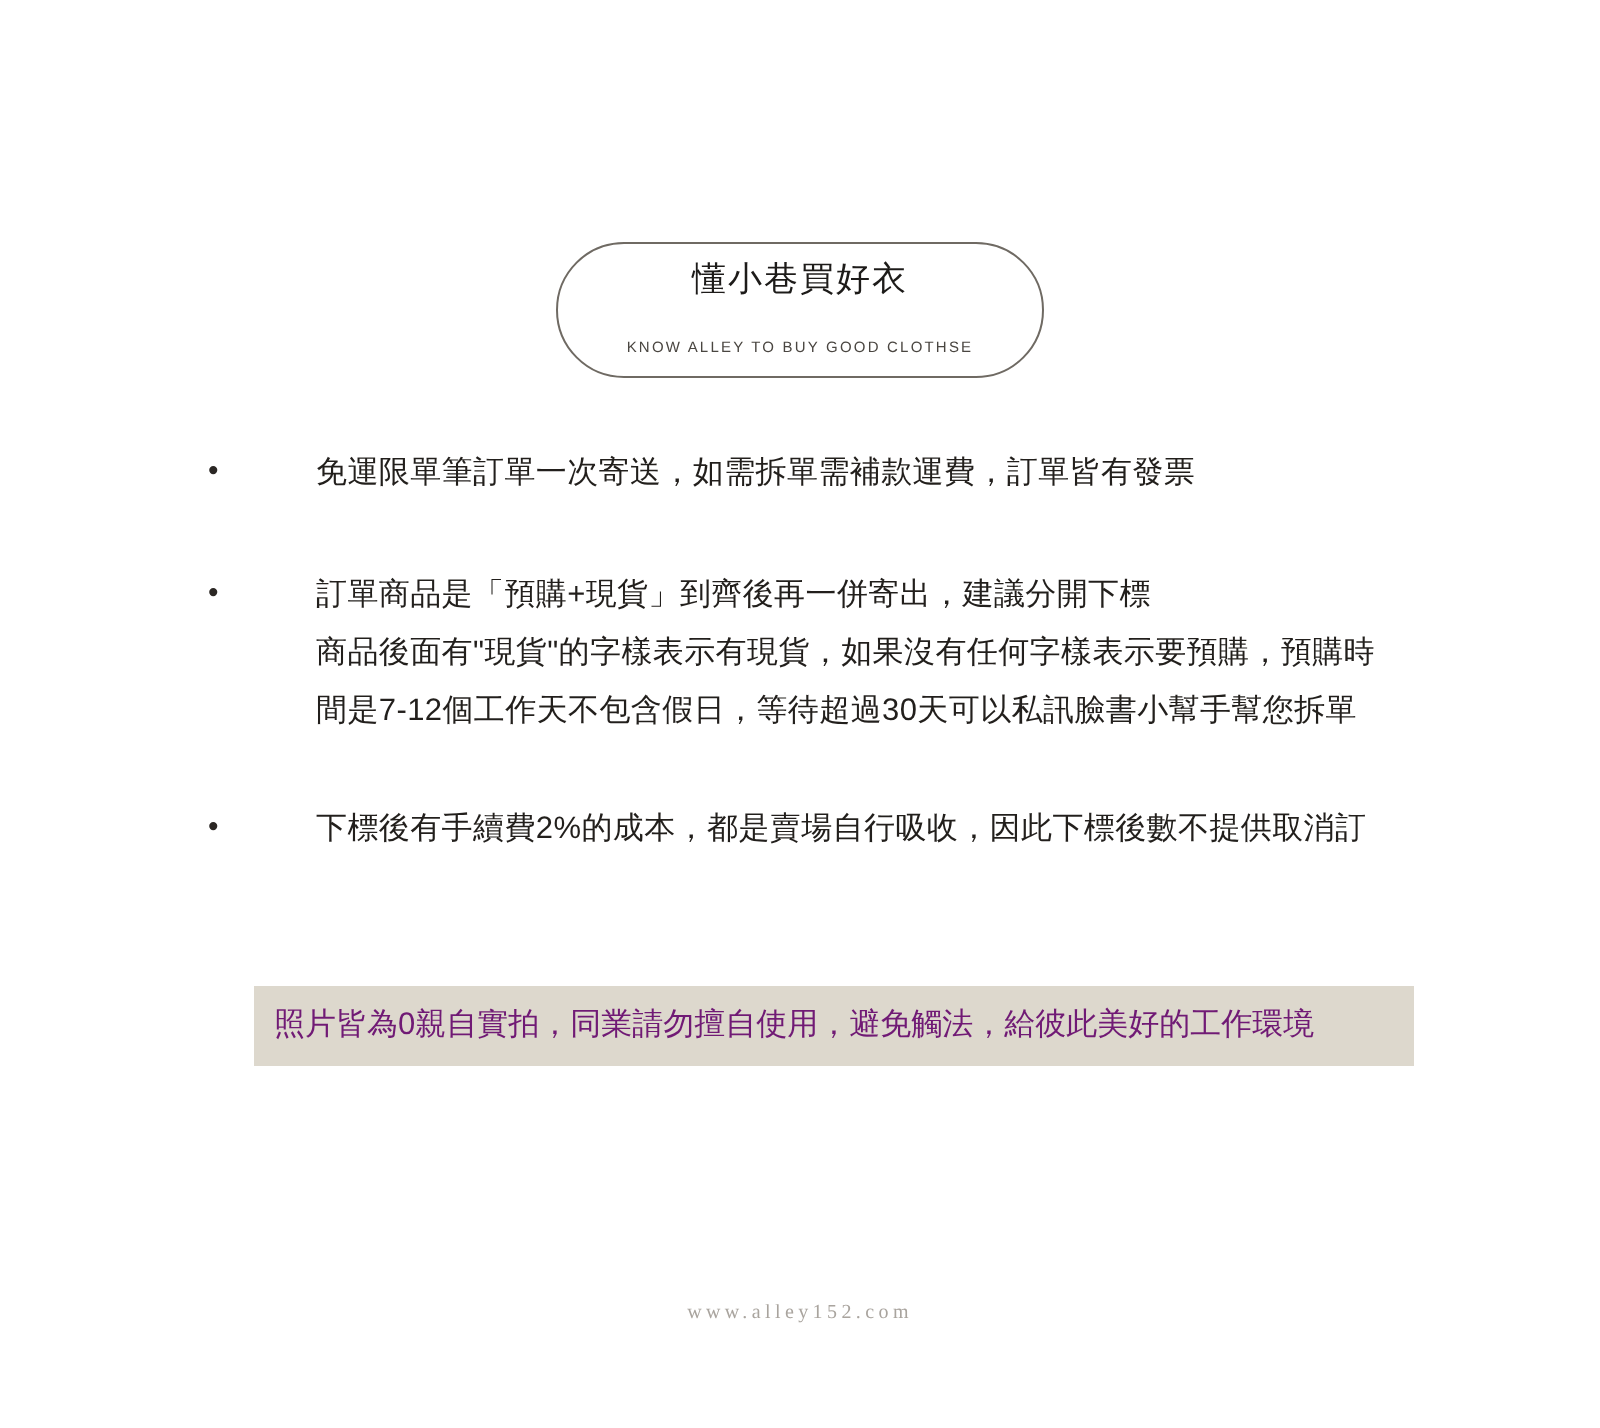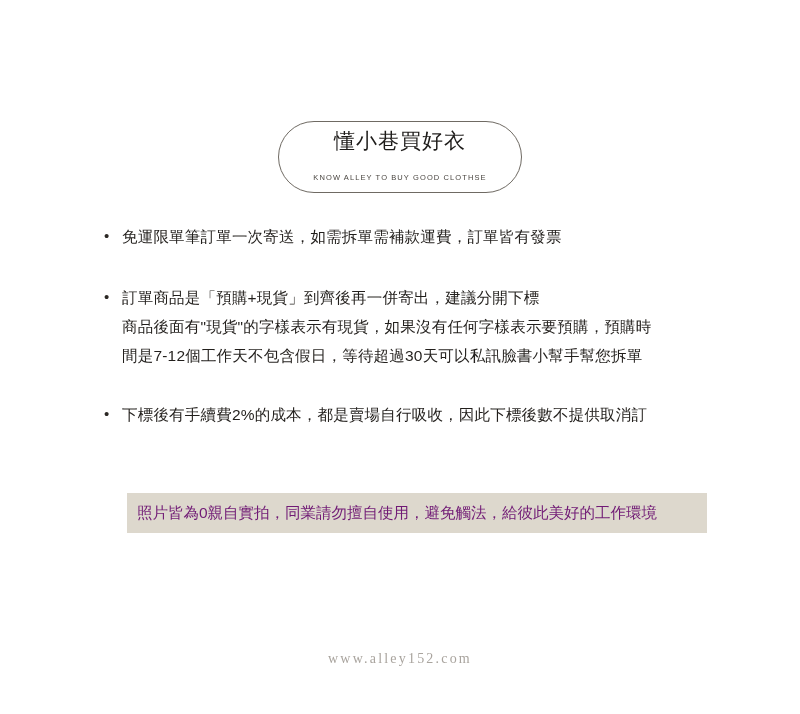--- a/index.html
+++ b/index.html
@@ -31,21 +31,21 @@
     justify-content: center;
   }
   .logo-badge {
     border: 1px solid #6f6a63;
     border-radius: 999px;
     padding: 9px 34px 10px 34px;
     text-align: center;
     line-height: 1;
   }
   .logo-main {
-    font-size: 21px;
+    font-size: 17px;
     letter-spacing: 1px;
     color: #1d1b19;
     font-family: "Liberation Serif", serif;
   }
   .logo-sub {
     margin-top: 22px;
     font-size: 7.5px;
     letter-spacing: 1.1px;
     color: #4a4641;
     font-family: "Liberation Sans", sans-serif;
@@ -66,20 +66,21 @@
   .bullet-dot {
     width: 18px;
     flex: 0 0 18px;
     font-size: 15px;
     line-height: 28px;
     color: #2b2724;
     text-align: left;
   }
   .bullet-lines {
     flex: 1 1 auto;
+    margin-left: 36px;
   }
   .bullet-line {
     font-size: 15.5px;
     line-height: 29px;
     color: #221f1c;
     letter-spacing: 0.2px;
     white-space: nowrap;
   }
   .bullet-line.indent {
     padding-left: 0;
@@ -115,21 +116,21 @@
   }
   .footer-name {
     font-family: "Liberation Serif", serif;
     font-size: 17px;
     color: #8d8882;
     letter-spacing: 0.5px;
   }
   .footer-url {
     margin-top: 6px;
     font-family: "Liberation Serif", serif;
-    font-size: 14px;
+    font-size: 10px;
     letter-spacing: 2.2px;
     color: #a9a49e;
   }
 </style>
 </head>
 <body>
 
 <div class="page">
 
   <div class="logo-wrap">

